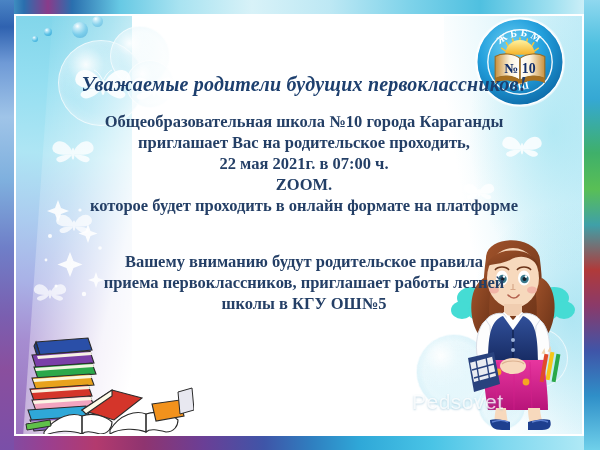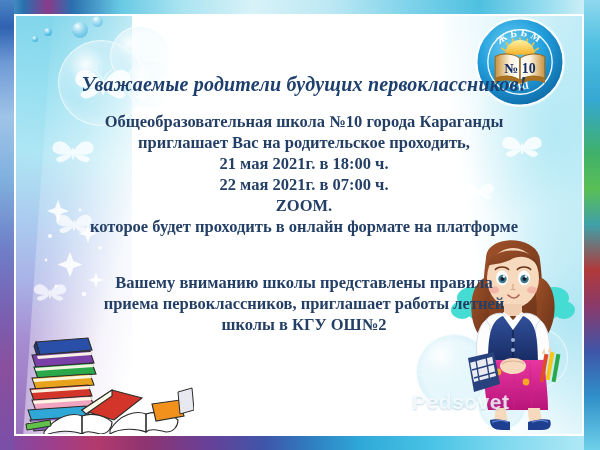--- a/index.html
+++ b/index.html
@@ -151,21 +151,21 @@
     color:#243f66;
     margin:8px;
   }
   .para .line{display:block;white-space:nowrap;}
   .gap{height:19px;}
 
   
   .watermark{
     position:absolute;left:398px;bottom:22px;
     font-family:"Liberation Sans", sans-serif;
-    font-weight:bold;font-size:21px;
+    font-weight:normal;font-size:21px;
     color:rgba(255,255,255,.78);
     text-shadow:0 1px 2px rgba(120,170,200,.45);
     letter-spacing:.5px;
     z-index:7;pointer-events:none;
   }
 </style>
 </head>
 <body>
 
 <div id="poster">
@@ -483,32 +483,31 @@
     <div class="textwrap">
 
       <div class="title">
         <span class="line">Уважаемые родители будущих</span>
         <span class="line">первоклассников!</span>
       </div>
 
       <p class="para">
         <span class="line">Общеобразовательная школа №10 города Караганды</span>
         <span class="line">приглашает Вас на родительское проходить,</span>
-        <span class="line">21 мая 2021г. в 18:00 ч.</span>
         <span class="line">22 мая 2021г. в 07:00 ч.</span>
         <span class="line">ZOOM.</span>
         <span class="line">которое будет проходить в онлайн формате на платформе</span>
       </p>
 
       <div class="gap"></div>
 
       <p class="para">
-        <span class="line">Вашему вниманию школы представлены правила</span>
+        <span class="line">Вашему вниманию будут родительское правила</span>
         <span class="line">приема первоклассников,  приглашает работы летней</span>
-        <span class="line">школы в КГУ ОШ№2</span>
+        <span class="line">школы в КГУ ОШ№5</span>
       </p>
     </div>
 
     <div class="watermark">Pedsovet</div>
 
   </div>
 
   <div class="keyline"></div>
 </div>
 

